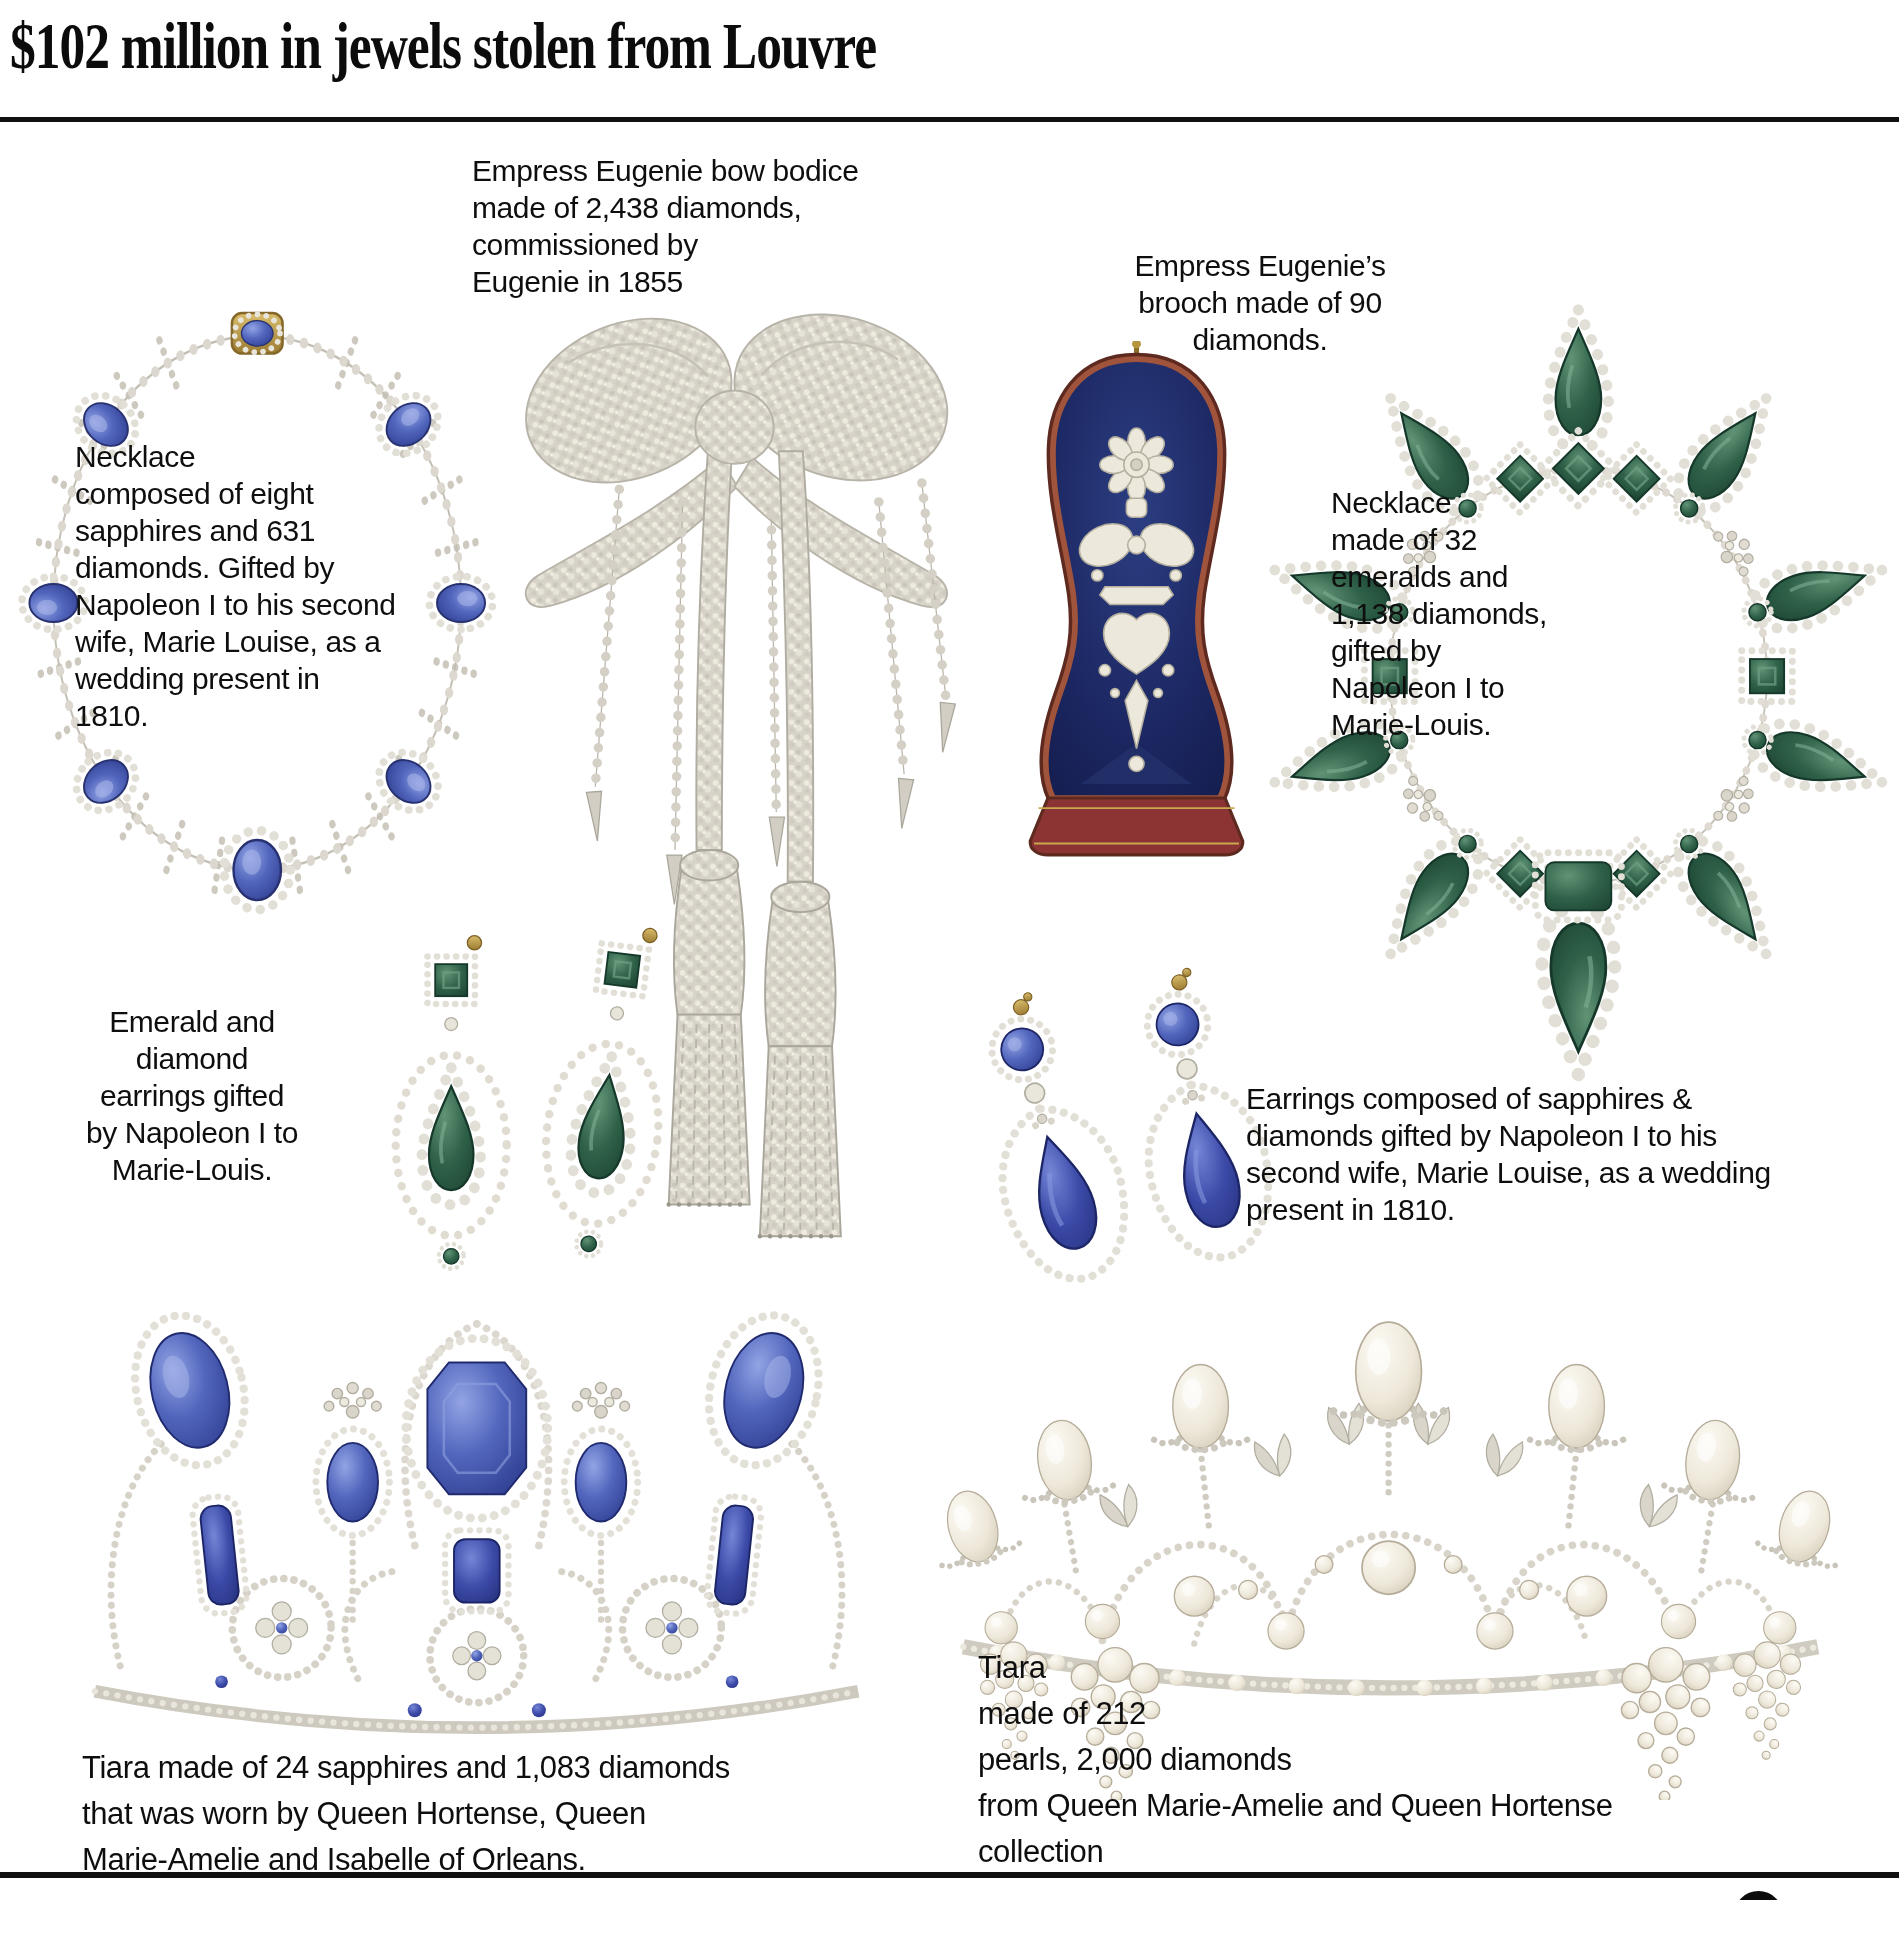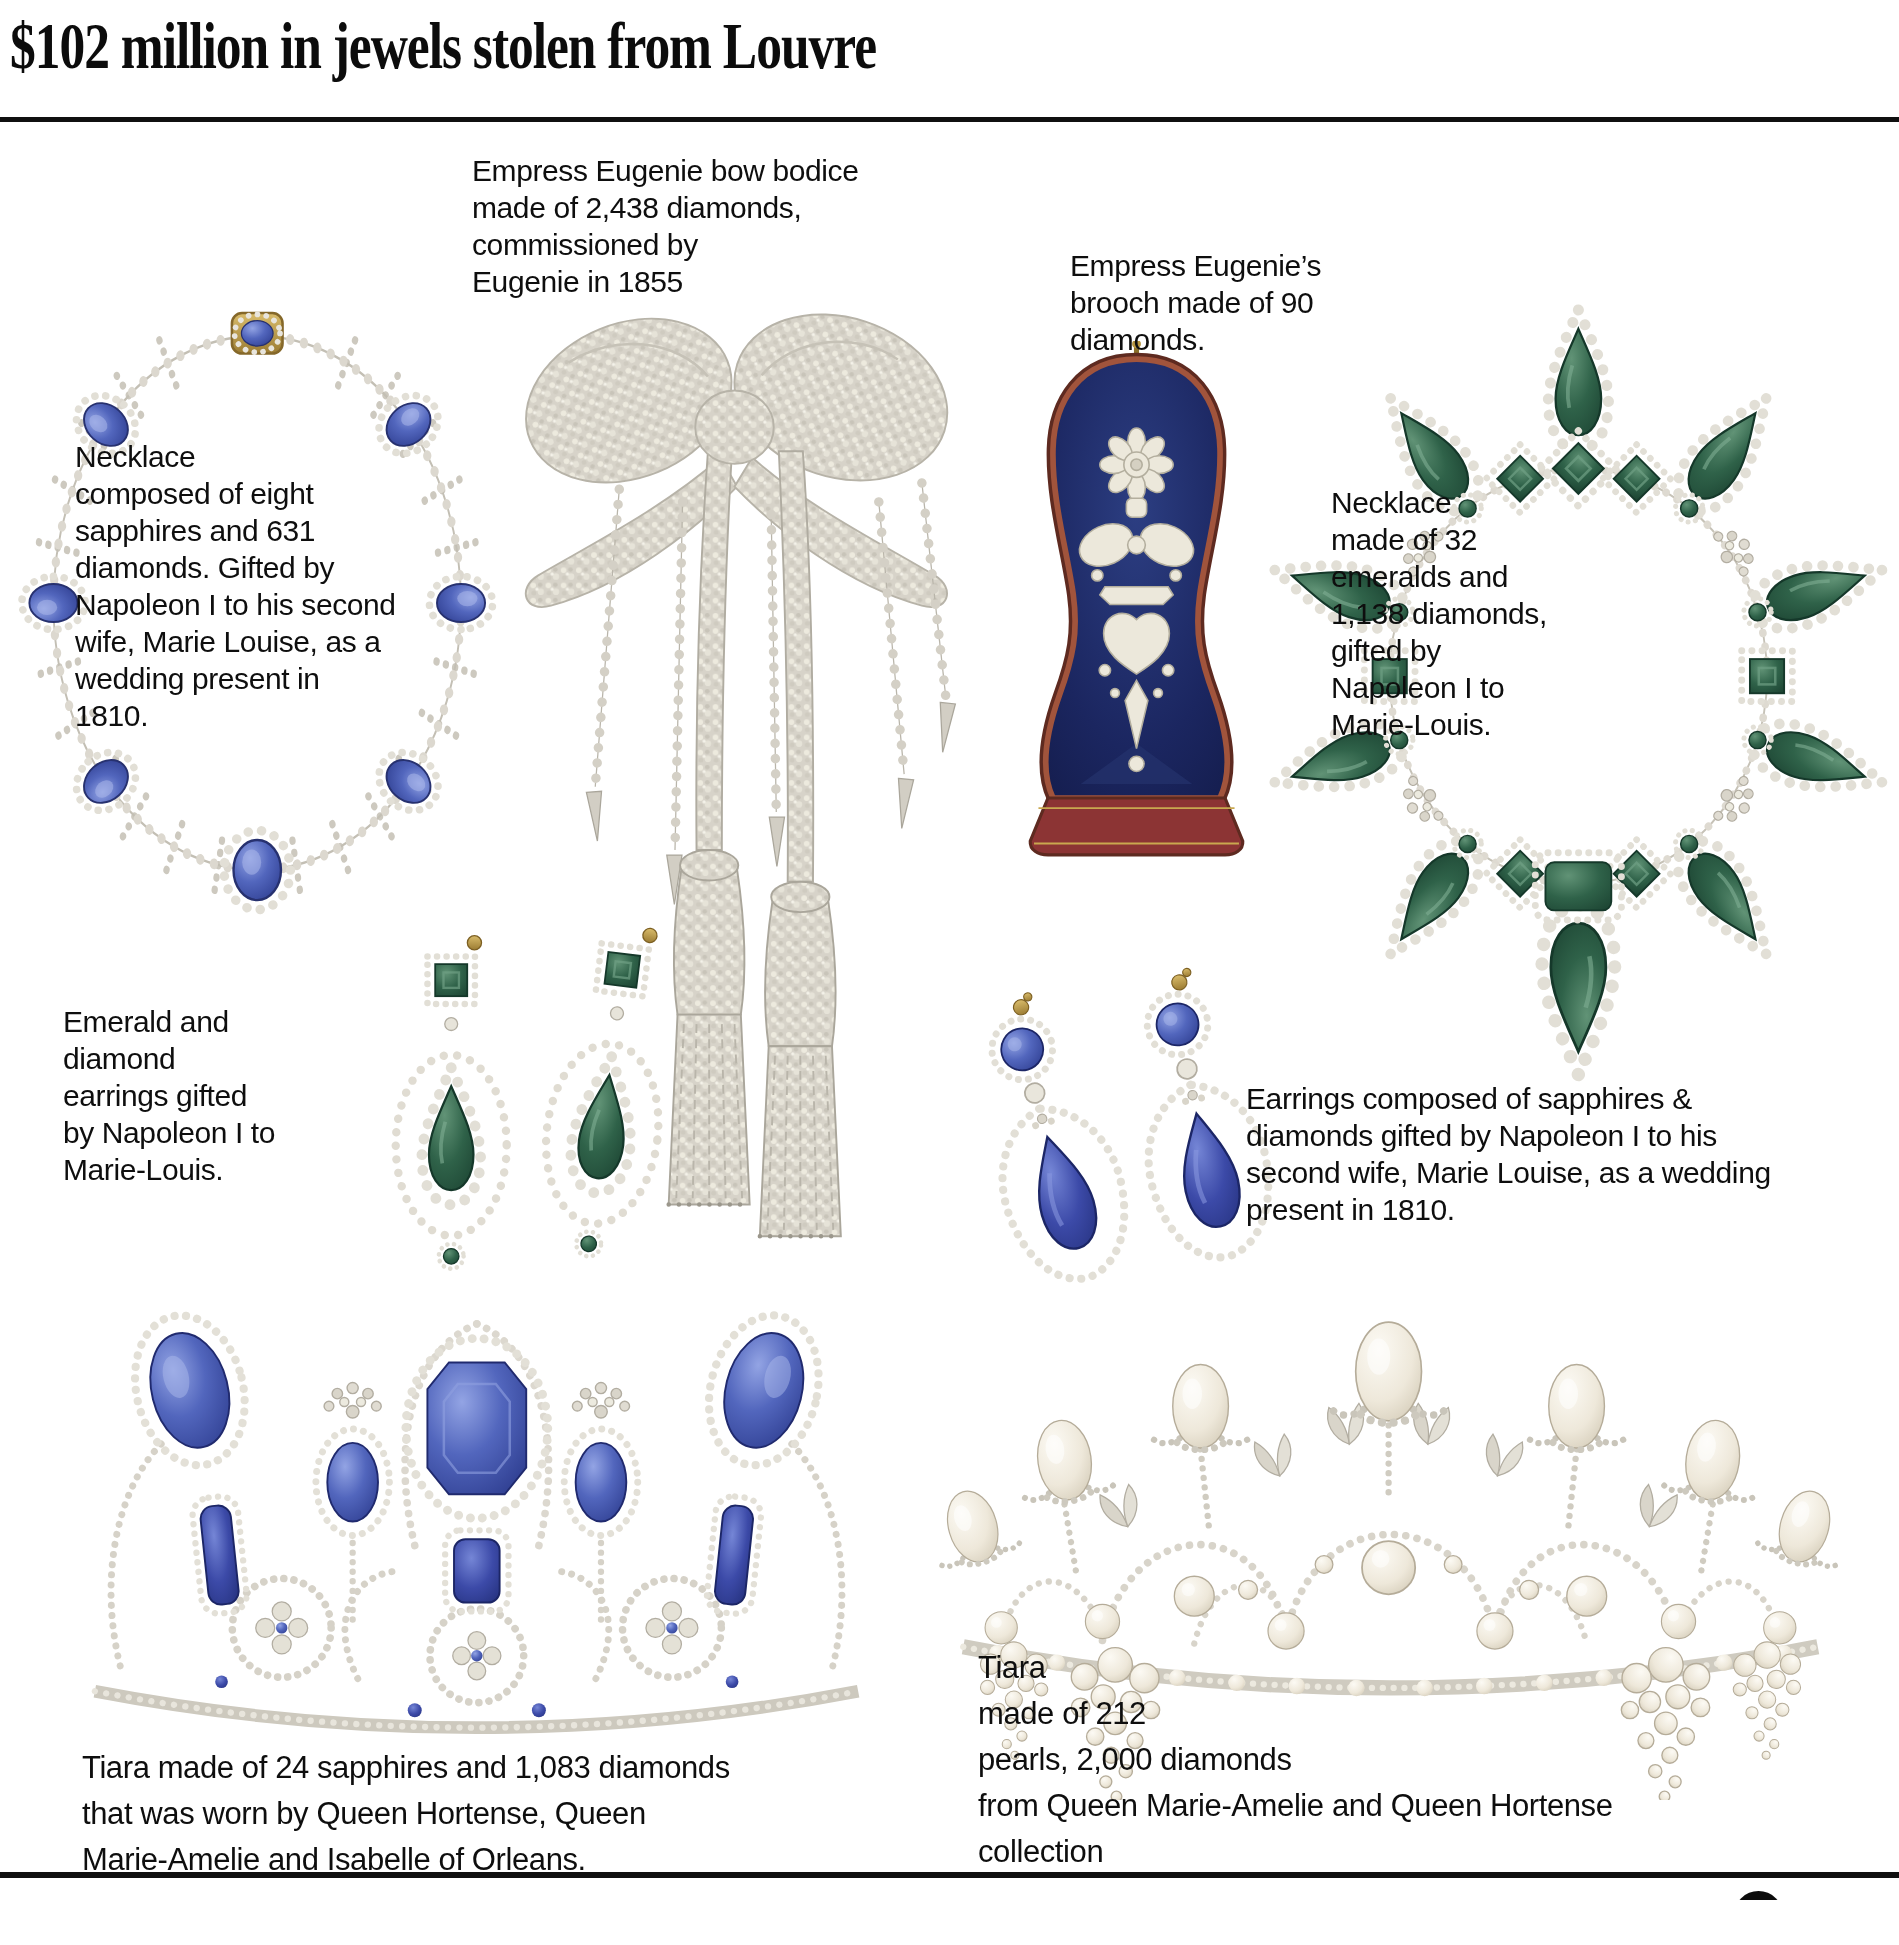--- a/index.html
+++ b/index.html
@@ -9,21 +9,21 @@
   .title{position:absolute;left:10px;top:2.5px;margin:0;white-space:nowrap;
          font-family:"Liberation Serif","DejaVu Serif",serif;font-weight:700;
          font-size:66px;line-height:1.3;letter-spacing:-1.3px;color:#0c0c0c;
          transform:scaleX(.78);transform-origin:0 0}
   .hrule{position:absolute;left:0;width:1900px;background:#101010}
   #rule-top{top:117px;height:5px}
   #rule-bottom{top:1872px;height:6.3px}
   .cap{position:absolute;font-size:30px;line-height:37px;letter-spacing:-0.4px;z-index:6}
   .cap .bold{font-weight:400}
   .cap.center{text-align:left}
-  .cap.right{text-align:left}
+  .cap.right{text-align:center}
   .cap.big{font-size:31px;line-height:46px}
   figure{position:absolute;margin:0;padding:0;z-index:1}
   figure svg{display:block;width:100%;height:100%}
   #fig-sapphire-necklace{left:17.7px;top:295px;width:481px;height:621px}
   #fig-bow{left:499px;top:293px;width:471px;height:978px}
   #fig-brooch{left:1010px;top:341px;width:253px;height:532px}
   #fig-emerald-necklace{left:1265px;top:271px;width:628px;height:823px}
   #fig-emerald-earrings{left:350px;top:911px;width:377px;height:413px}
   #fig-sapphire-earrings{left:920px;top:950px;width:355px;height:380px}
   #fig-sapphire-tiara{left:60px;top:1273px;width:833px;height:483px}

